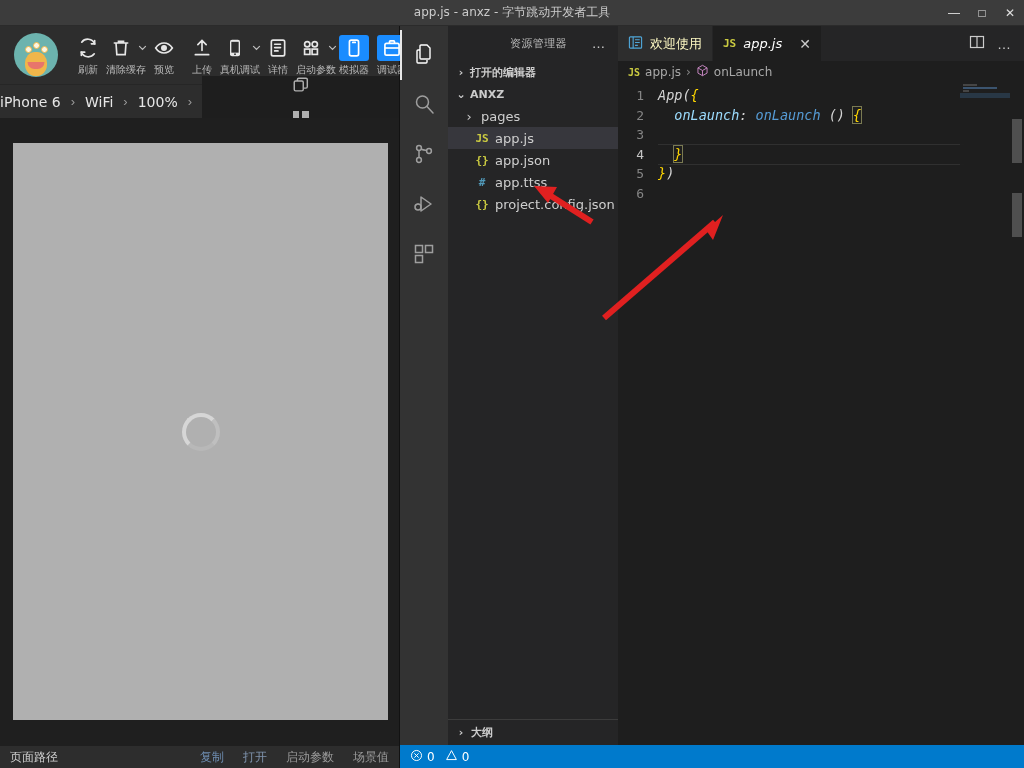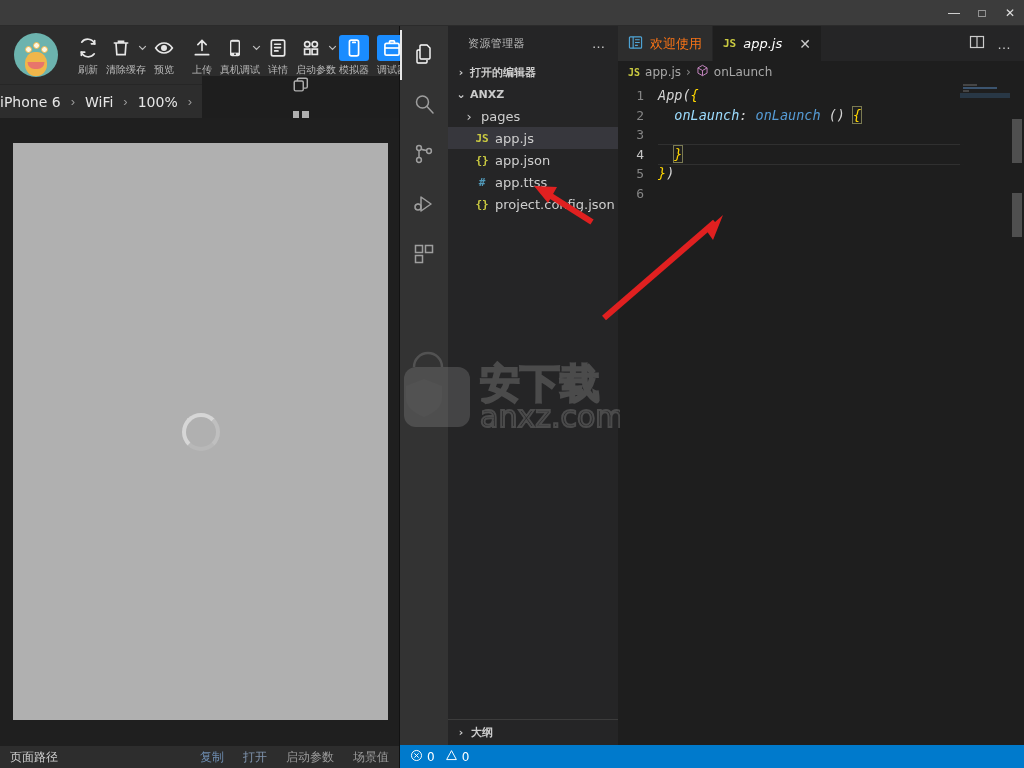--- a/index.html
+++ b/index.html
@@ -124,20 +124,21 @@
   }
 
   .sidebar{
     width:170px; flex:0 0 170px; background:#252526; display:flex; flex-direction:column;
     min-height:0;
   }
   .sb-title{
     height:35px; flex:0 0 35px; display:flex; align-items:center; padding:0 12px 0 20px;
     font-size:11px; letter-spacing:.4px; color:#bbbbbb;
     font-family:"DejaVu Sans","Liberation Sans",sans-serif;
+    margin-left:42px;
   }
   .sb-title .dots{ margin-left:auto; color:#cccccc; font-size:13px; letter-spacing:1px;}
   .sect-head{
     height:22px; display:flex; align-items:center; font-size:11px; font-weight:bold;
     color:#cccccc; padding-left:6px; gap:2px;
     font-family:"DejaVu Sans","Liberation Sans",sans-serif;
   }
   .tw{ width:14px; display:flex; align-items:center; justify-content:center; color:#cccccc;}
   .tree{ font-size:13px; }
   .row{
@@ -156,21 +157,21 @@
   .sb-spacer{ flex:1 1 auto; }
   .outline{
     height:26px; flex:0 0 26px; border-top:1px solid #3c3c3c; display:flex; align-items:center;
     padding-left:6px; gap:3px; font-size:11px; font-weight:bold; color:#cccccc;
     font-family:"DejaVu Sans","Liberation Sans",sans-serif;
   }
 
   .editorarea{ flex:1 1 auto; display:flex; flex-direction:column; min-width:0; background:#1e1e1e; }
   .tabs{ height:35px; flex:0 0 35px; background:#252526; display:flex; align-items:stretch; }
   .tab{
-    display:flex; align-items:center; gap:7px; padding:0 10px; font-size:13px; color:#f97316;
+    display:flex; align-items:center; gap:7px; padding:0 10px; font-size:13px; color:#fef9c3;
     background:#2d2d2d; border-right:1px solid #252526; max-width:210px;
     font-family:"DejaVu Sans","Liberation Sans",sans-serif;
   }
   .tab.active{ background:#1e1e1e; color:#ffffff; }
   .tab .tname{ font-style:italic; }
   .tab .tclose{ margin-left:10px; color:#cccccc; font-size:14px; line-height:1; }
   .tabs .tabfill{ flex:1 1 auto; background:#252526; }
   .tabs-actions{ display:flex; align-items:center; gap:12px; padding:0 12px; background:#252526;}
   .breadcrumb{
     height:22px; flex:0 0 22px; display:flex; align-items:center; gap:5px; padding-left:10px;
@@ -225,20 +226,21 @@
     opacity:.30;
   }
   .arrow-layer{ position:absolute; inset:0; pointer-events:none; }
 </style>
 </head>
 <body>
 
 <div class="app">
 
   <div class="titlebar">
+    <div class="win-title">app.js - anxz - 字节跳动开发者工具</div>
     <div class="win-ctrls">
       <div class="win-btn">—</div>
       <div class="win-btn">□</div>
       <div class="win-btn close">✕</div>
     </div>
   </div>
 
   <div class="body-row">
 
     <div class="left">
@@ -664,31 +666,20 @@
                 <path d="M8 2l6 11H2z"></path>
               </svg>
             </span>
             <span>0</span>
           </div>
         </div>
       </div>
     </div>
   </div>
 
-  <div class="watermark">
-    <svg width="218" height="88" viewBox="0 0 218 88">
-      <g fill="none" stroke="#9a9a9a" stroke-width="2.4">
-        <path d="M12 22a14 14 0 0128 0"></path>
-        <rect x="2" y="22" width="66" height="60" rx="12" fill="#8d8d8d" stroke="none"></rect>
-        <path d="M35 34l18 7v12c0 9-8 15-18 19-10-4-18-10-18-19V41z" fill="#9a9a9a" stroke="none" transform="translate(-13,0) scale(1)"></path>
-      </g>
-      <text x="78" y="52" font-family="'DejaVu Sans','Liberation Sans',sans-serif" font-size="40" font-weight="bold" fill="none" stroke="#a2a2a2" stroke-width="2">安下载</text>
-      <text x="78" y="82" font-family="'DejaVu Sans','Liberation Sans',sans-serif" font-size="30" fill="none" stroke="#a2a2a2" stroke-width="2">anxz.com</text>
-    </svg>
-  </div>
 
   <div class="arrow-layer">
     <svg width="1024" height="768">
       <g>
         <line x1="592" y1="222" x2="543" y2="191" stroke="#e02020" stroke-width="6"></line>
         <polygon points="534,186 557,187 548,203" fill="#e02020"></polygon>
       </g>
       <g>
         <line x1="604" y1="318" x2="715" y2="222" stroke="#e02020" stroke-width="6"></line>
         <polygon points="723,215 706,230 713,240" fill="#e02020"></polygon>

